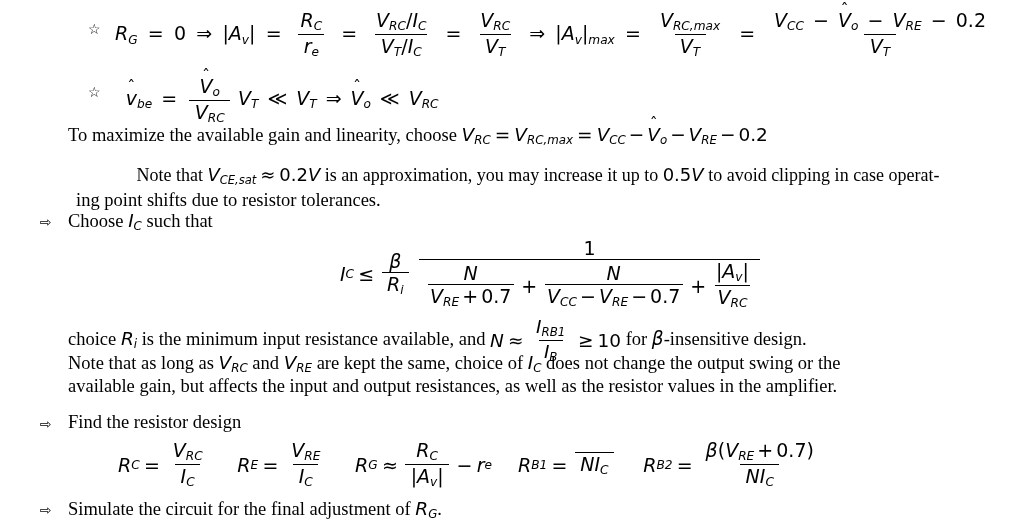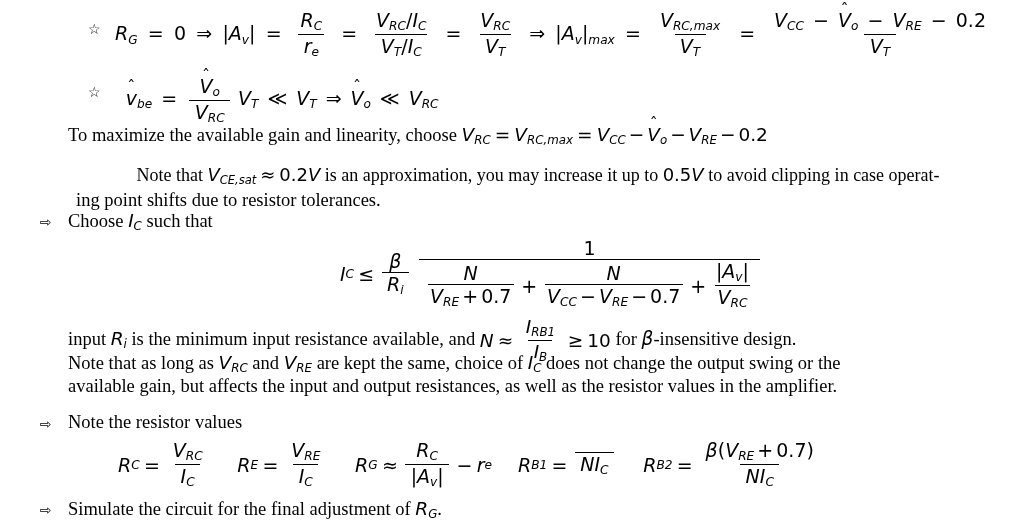--- a/index.html
+++ b/index.html
@@ -146,39 +146,39 @@
         <span class="op">+</span>
         <span class="frac tight">
           <span class="num"><span class="mi-up">|</span><span class="mi">A</span><sub>v</sub><span class="mi-up">|</span></span>
           <span class="den"><span class="mi">V</span><sub>RC</sub></span>
         </span>
       </span>
     </span>
   </div>
 
   <div class="para" style="left:68px;top:317px;font-size:18.5px;">
-    <span>input </span><span class="mathline"><span class="mi">R</span><sub>i</sub></span><span> is the minimum input resistance available, and </span><span class="mathline" style="display:inline-flex;align-items:center;vertical-align:middle;">
+    <span>choice </span><span class="mathline"><span class="mi">R</span><sub>i</sub></span><span> is the minimum input resistance available, and </span><span class="mathline" style="display:inline-flex;align-items:center;vertical-align:middle;">
         <span class="mi">N</span>
         <span class="op">≈</span>
         <span class="frac">
           <span class="num"><span class="mi">I</span><sub>RB1</sub></span>
           <span class="den"><span class="mi">I</span><sub>B</sub></span>
         </span>
         <span class="op">≥</span>
         <span class="mi-up">10</span>
       </span><span> for </span><span class="mathline mi">β</span><span>-insensitive design.</span>
   </div>
 
   <div class="para" style="left:68px;top:376px;font-size:18.5px;">available gain, but affects the input and output resistances, as well as the resistor values in the amplifier.</div>
   <div class="para" style="left:68px;top:352px;font-size:18.5px;">
     <span>Note that as long as </span><span class="mathline"><span class="mi">V</span><sub>RC</sub></span><span> and </span><span class="mathline"><span class="mi">V</span><sub>RE</sub></span><span> are kept the same, choice of </span><span class="mathline"><span class="mi">I</span><sub>C</sub></span><span> does not change the output swing or the</span>
   </div>
 
   <span class="bul arrow" style="left:40px;top:417px;">⇨</span>
-  <div class="para" style="left:68px;top:412px;font-size:18.5px;">Note the resistor values</div>
+  <div class="para" style="left:68px;top:412px;font-size:18.5px;">Find the resistor design</div>
 
   <div class="row mathline" style="left:118px;top:440px;font-size:19px;display:flex;align-items:center;">
 
     <span style="display:inline-flex;align-items:center;">
       <span class="mi">R</span>
         <sub>C</sub>
       <span class="op">=</span>
       <span class="frac">
         <span class="num"><span class="mi">V</span><sub>RC</sub></span>
         <span class="den"><span class="mi">I</span><sub>C</sub></span>

